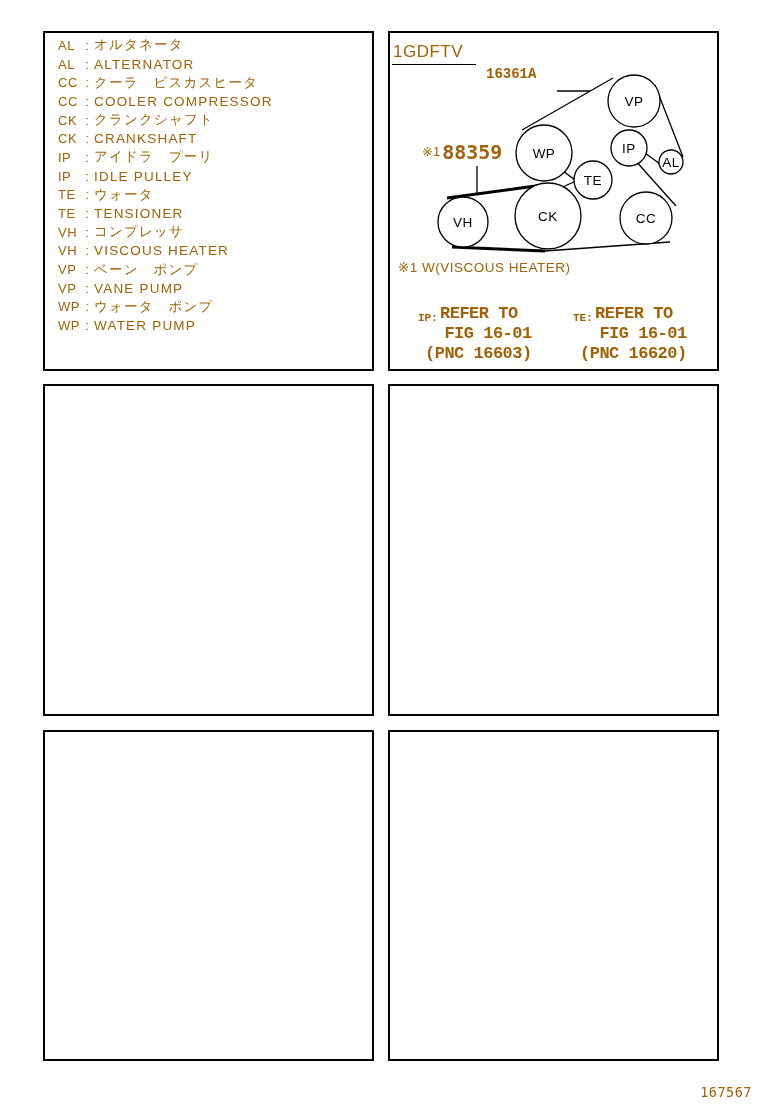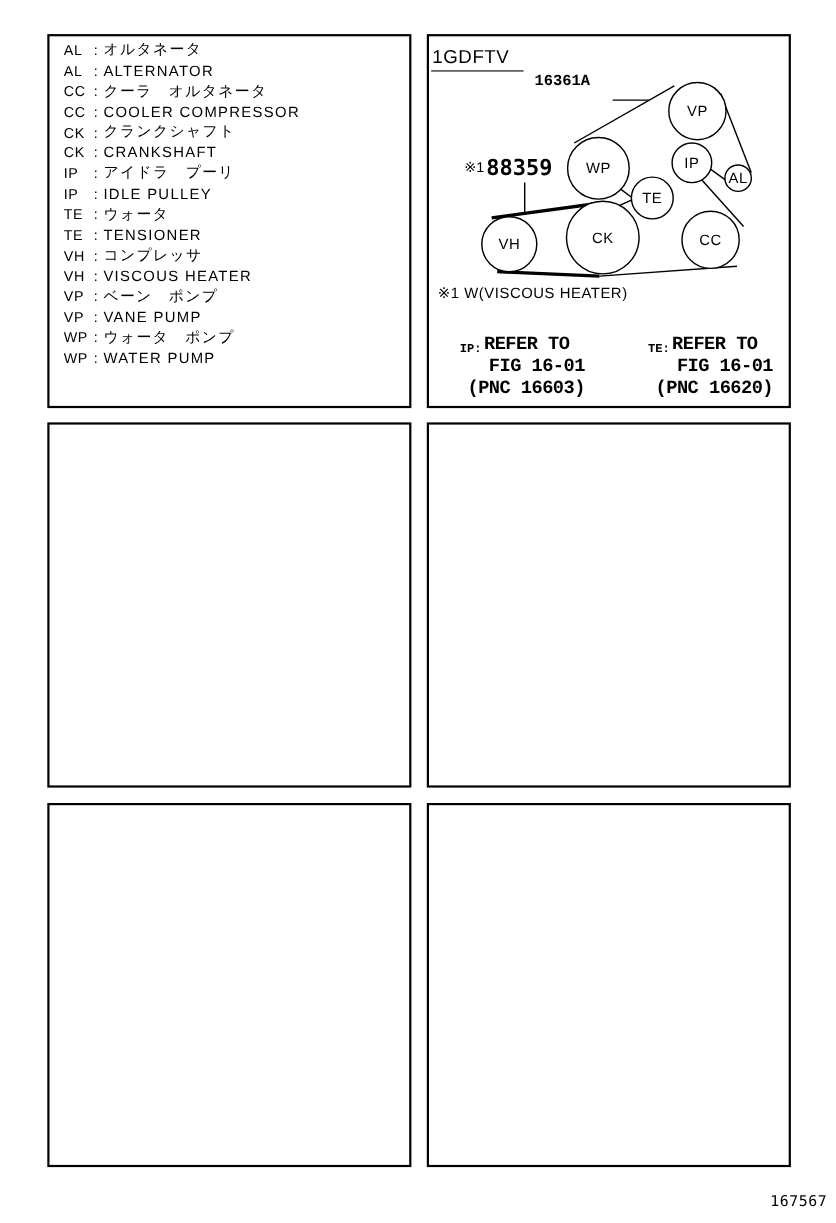--- a/index.html
+++ b/index.html
@@ -1,17 +1,17 @@
 <!DOCTYPE html>
 <html><head>
 <meta charset="utf-8">
 <style>
   html,body{margin:0;padding:0;background:#fff;}
   .page{position:relative;width:760px;height:1112px;background:#ffffff;
-        font-family:"Liberation Sans","DejaVu Sans",sans-serif;color:#000000;overflow:hidden;}
+        font-family:"Liberation Sans","DejaVu Sans",sans-serif;color:#a16207;overflow:hidden;}
   .box{position:absolute;border:2px solid #000;box-sizing:border-box;background:#fff;}
   .legend-box{left:43px;top:31px;width:331px;height:340px;}
   .diagram-box{left:388px;top:31px;width:331px;height:340px;}
   .panel-r2l{left:43px;top:384px;width:331px;height:332px;}
   .panel-r2r{left:388px;top:384px;width:331px;height:332px;}
   .panel-r3l{left:43px;top:730px;width:331px;height:331px;}
   .panel-r3r{left:388px;top:730px;width:331px;height:331px;}
 
   
   .legend-rows{position:absolute;left:13px;top:3px;right:4px;}
@@ -28,21 +28,21 @@
             font-weight:bold;font-size:14px;letter-spacing:0;}
   .lbl-vh{position:absolute;left:32px;top:107px;white-space:nowrap;}
   .lbl-vh .km{font-size:13px;vertical-align:3px;margin-right:2px;}
   .lbl-vh .num{font-family:"DejaVu Sans Mono","Liberation Mono",monospace;font-weight:bold;font-size:20px;margin-top:29px;}
   .vh-note{position:absolute;left:8px;top:226px;font-size:13.5px;letter-spacing:0.5px;white-space:nowrap;}
 
   .ref{position:absolute;top:271px;padding-left:22px;
        font-family:Liberation Mono, monospace;font-weight:bold;
        font-size:17px;line-height:20px;letter-spacing:-0.5px;white-space:nowrap;}
   .ref-ip{left:28px;}
-  .ref-te{left:183px;margin-left:16px;}
+  .ref-te{left:183px;}
   .ref .ref-prefix{position:absolute;left:0;top:4px;font-size:11px;letter-spacing:0;}
   .ref .l2{margin-left:-8px;text-align:right;}
   .ref .l3{margin-left:-15px;}
 
   .page-number{position:absolute;right:8px;top:1084px;
                font-family:"DejaVu Sans Mono","Liberation Mono",monospace;font-size:13.5px;letter-spacing:0.5px;}
 </style>
 </head>
 <body>
 
@@ -56,21 +56,21 @@
           <span class="lab">オルタネータ</span>
         </div>
         <div class="legend-row">
           <span class="abbr">AL</span>
           <span class="colon">:</span>
           <span class="lab">ALTERNATOR</span>
         </div>
         <div class="legend-row">
           <span class="abbr">CC</span>
           <span class="colon">:</span>
-          <span class="lab">クーラ　オルタネータ</span>
+          <span class="lab">クーラ　ビスカスヒータ</span>
         </div>
         <div class="legend-row">
           <span class="abbr">CC</span>
           <span class="colon">:</span>
           <span class="lab">COOLER COMPRESSOR</span>
         </div>
         <div class="legend-row">
           <span class="abbr">CK</span>
           <span class="colon">:</span>
           <span class="lab">クランクシャフト</span>

